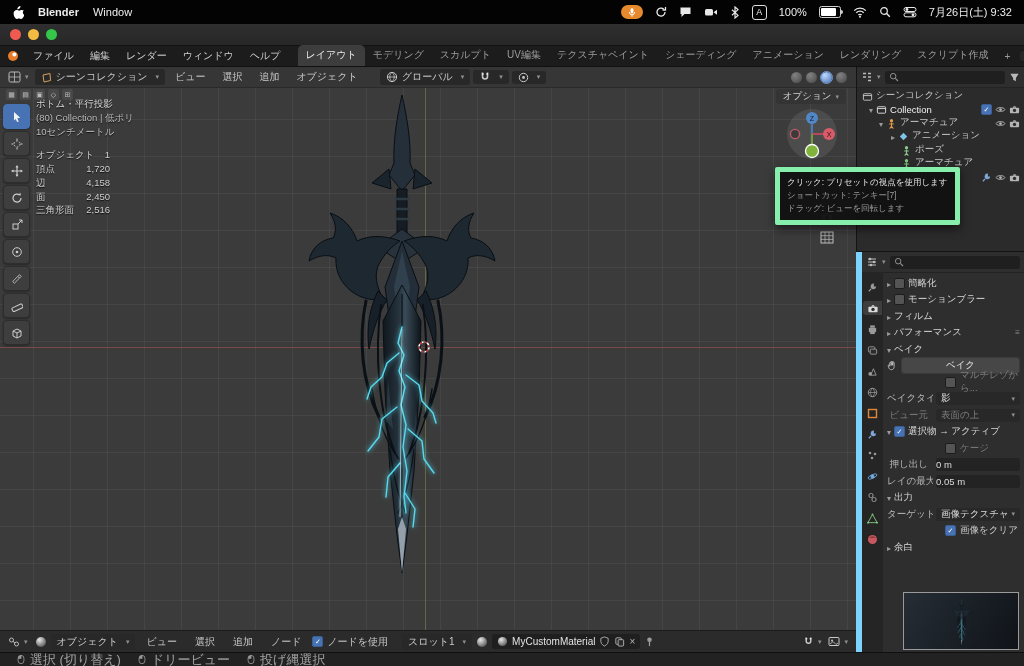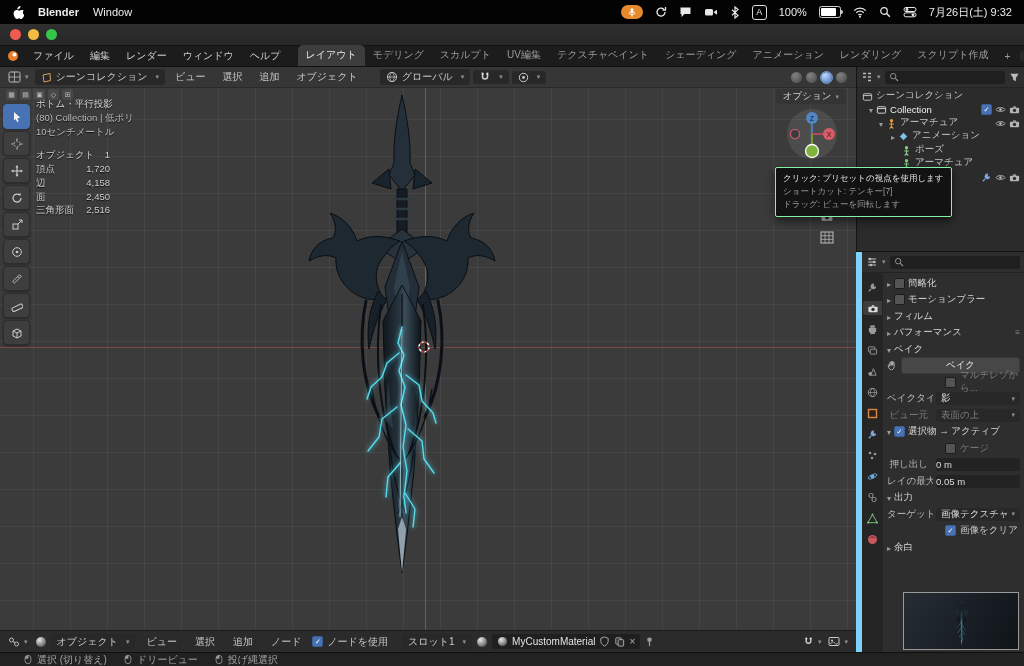--- a/index.html
+++ b/index.html
@@ -54,21 +54,21 @@
   .toolcol{position:absolute;left:3px;top:16px;display:flex;flex-direction:column;gap:2px}
   .tool{width:25px;height:23px;background:#3e3e3e;border:1px solid #2d2d2d;border-radius:4px;display:flex;align-items:center;justify-content:center;box-shadow:0 1px 2px rgba(0,0,0,.35)}
   .tool.active{background:#4772b3;border-color:#4772b3}
   .optwidget{position:absolute;right:10px;top:1px;display:flex;align-items:center;background:rgba(52,52,52,.85);border-radius:3px;padding:1px 7px;font-size:9.5px;color:#d3d3d3}
   .navicons{position:absolute;right:22px;top:122px;display:flex;flex-direction:column;gap:8px;align-items:center}
   .gizmo{position:absolute;right:16px;top:18px}
   .cursor3d{position:absolute;left:417px;top:252px}
   .swordwrap{position:absolute;left:302px;top:1px}
   
   #tooltip{position:absolute;left:775px;top:167px;width:161px;z-index:60;background:rgba(18,18,18,.97);
-    border:1px solid #86efac;border-radius:2px;box-shadow:0 4px 10px rgba(0,0,0,.55);padding:4px 7px;
+    border:5px solid #86efac;border-radius:2px;box-shadow:0 4px 10px rgba(0,0,0,.55);padding:4px 7px;
     font-size:8.5px;line-height:1.55;color:#9c9c9c}
   #tooltip .t1{color:#e6e6e6}
   
   #outliner{position:absolute;left:856px;top:67px;width:168px;height:185px;background:#2b2b2b;
     border-left:1px solid #141414;border-bottom:1px solid #141414;box-sizing:border-box;font-size:9.5px}
   .ed-header{height:20px;background:#2e2e2e;border-bottom:1px solid #232323;display:flex;align-items:center;gap:4px;padding:0 4px}
   .search{flex:1;height:13px;background:#1f1f1f;border-radius:3px;display:flex;align-items:center;gap:3px;padding:0 4px}
   .ol-row{height:13.5px;display:flex;align-items:flex-end;gap:3px;padding-right:4px;color:#c6c6c6;white-space:nowrap}
   .ol-right{margin-left:auto;display:flex;gap:3px;align-items:center}
   .chev-d::before{content:"▾";font-size:8px;color:#9a9a9a}
@@ -94,21 +94,21 @@
   .bakebtn{flex:1;height:15px;background:#474747;border:1px solid #3a3a3a;border-radius:3px;display:flex;align-items:center;justify-content:center;gap:4px;color:#e2e2e2}
   .thumb{position:absolute;right:5px;bottom:2px;width:114px;height:56px;border:1px solid #9a9a9a;
     background:linear-gradient(120deg,#262d35 0%,#161b21 70%,#101419 100%);display:flex;align-items:center;justify-content:center;overflow:hidden}
   
   #shader{position:absolute;left:0;top:630px;width:856px;height:22px;background:#2b2b2b;border-top:1px solid #1b1b1b;
     display:flex;align-items:center;gap:4px;padding:0 5px;font-size:10px;box-sizing:border-box}
   .matfield{background:#1f1f1f;border-radius:3px;height:15px;display:flex;align-items:center;gap:4px;padding:0 5px;color:#e2e2e2}
   .sh-right{margin-left:auto;display:flex;gap:7px;align-items:center;padding-right:3px}
   
   #status{position:absolute;left:0;top:652px;width:1024px;height:14px;background:#222222;border-top:1px solid #0f0f0f;
-    display:flex;align-items:center;gap:16px;padding:0 23px;font-size:10px;color:#a3a3a3;box-sizing:border-box}
+    display:flex;align-items:center;gap:16px;padding:0 16px;font-size:13px;color:#a3a3a3;box-sizing:border-box}
   .st-item{display:flex;align-items:center;gap:4px}
   .ico{display:inline-flex;align-items:center;justify-content:center;flex:none}
 </style>
 </head>
 <body>
 
 <svg width="0" height="0" style="position:absolute">
   <defs>
     <radialGradient id="sphg" cx="35%" cy="30%" r="75%">
       <stop offset="0" stop-color="#e8e8e8"></stop>

